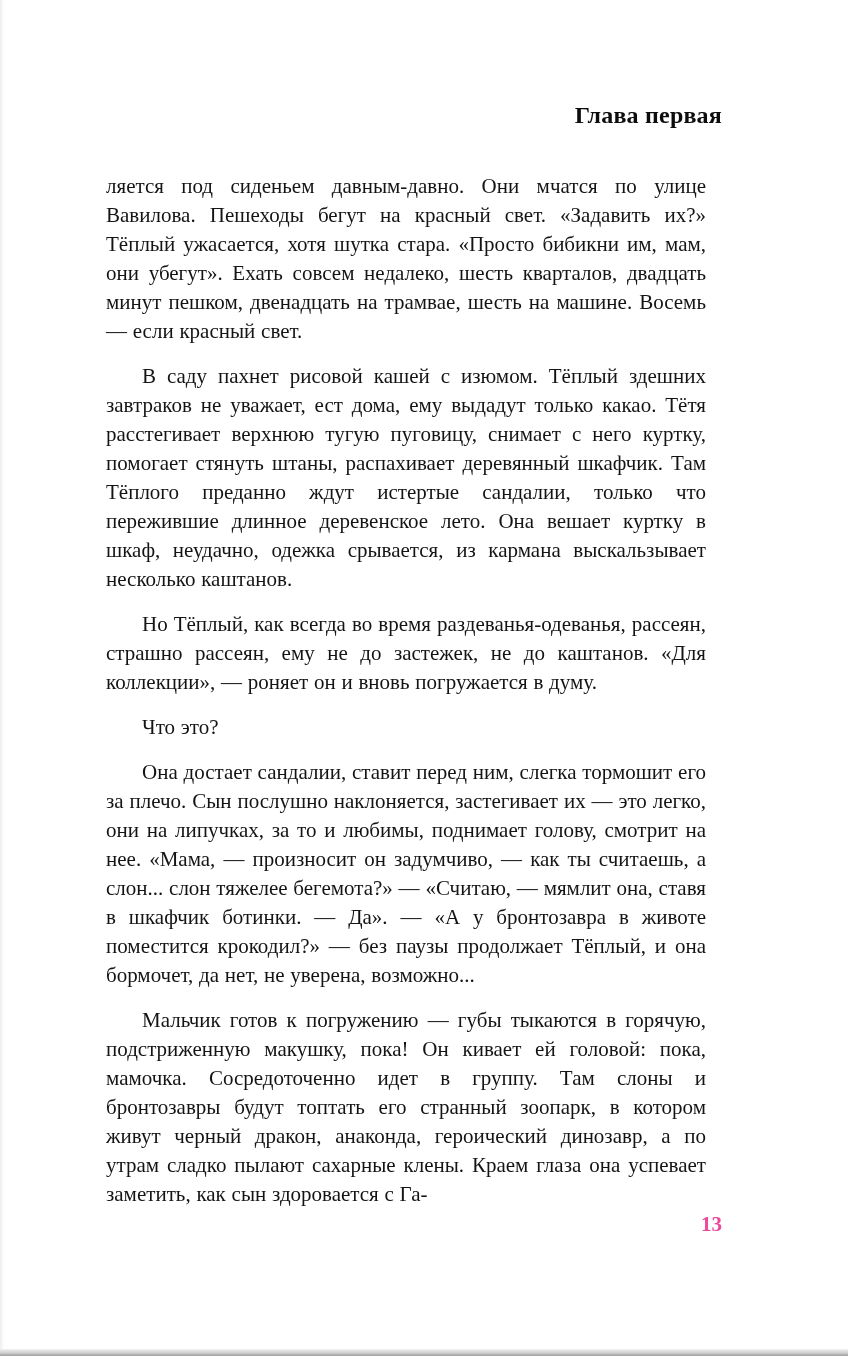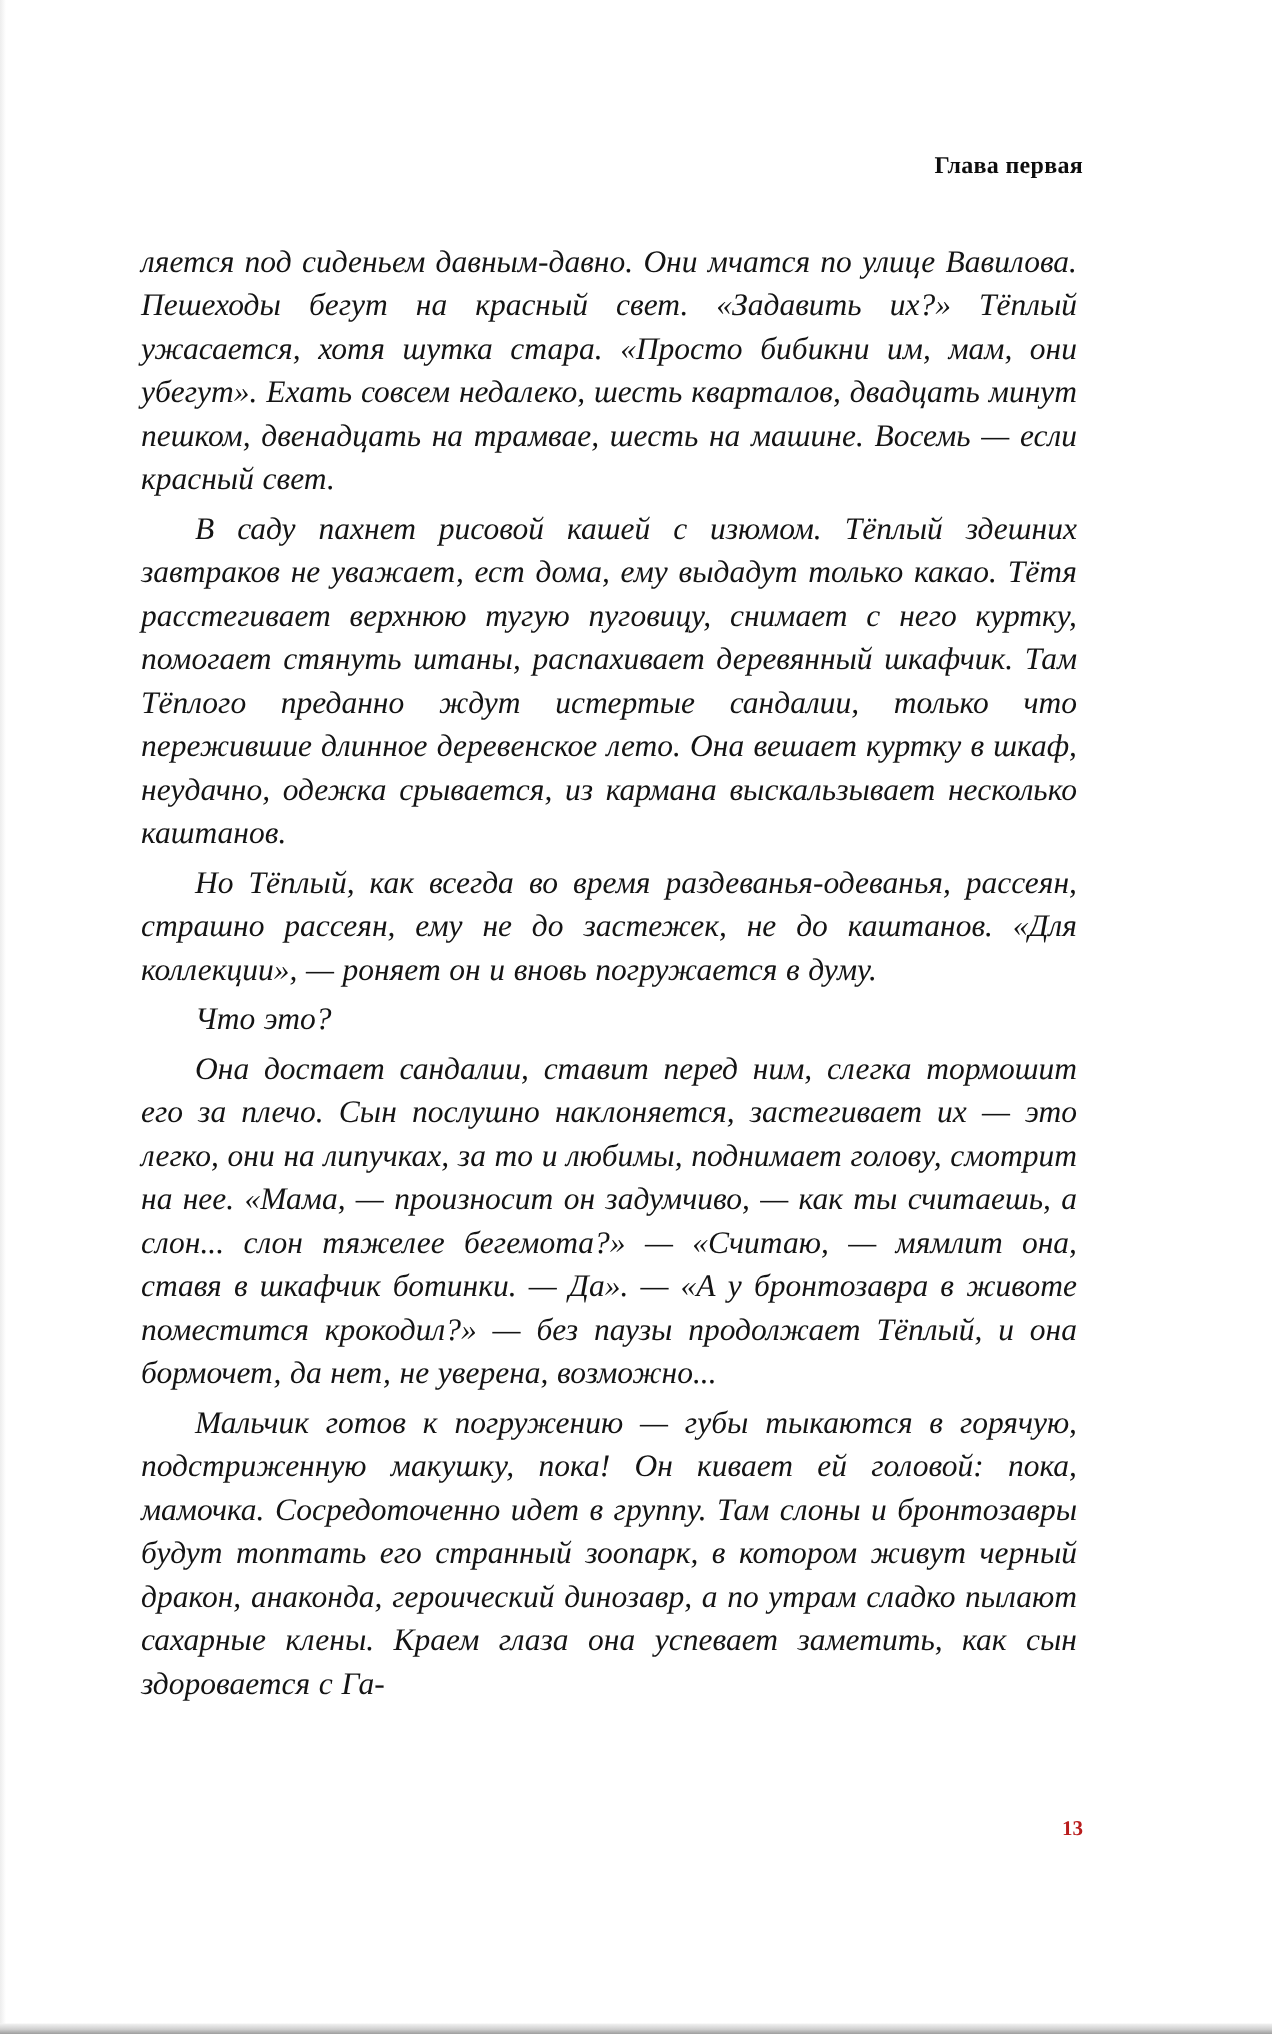--- a/index.html
+++ b/index.html
@@ -15,56 +15,55 @@
     overflow: hidden;
     font-family: "Liberation Serif", "DejaVu Serif", serif;
     color: #111111;
   }
   .chapter-heading {
     position: absolute;
     top: 102px;
     left: 90px;
     width: 632px;
     text-align: right;
-    font-size: 16px;
+    font-size: 24px;
     font-weight: bold;
     letter-spacing: 0.2px;
     color: #0d0d0d;
   }
   .content {
     position: absolute;
     top: 156px;
     left: 90px;
     width: 632px;
     font-size: 21px;
     line-height: 29px;
     text-align: justify;
     hyphens: auto;
     -webkit-hyphens: auto;
     word-spacing: 0.5px;
     color: #141414;
   }
   .content p {
-    margin: 4px;
+    margin: 16px;
     padding: 0;
     text-indent: 36px;
-    font-style: italic;
   }
   .content p.no-indent {
     text-indent: 0;
   }
   .page-number {
     position: absolute;
     top: 1212px;
     left: 90px;
     width: 632px;
     text-align: right;
-    font-size: 14px;
+    font-size: 21px;
     font-weight: bold;
-    color: #b91c1c;
+    color: #ec4899;
   }
   .page-bottom-edge {
     position: absolute;
     left: 0;
     bottom: 0;
     width: 100%;
     height: 7px;
     background: linear-gradient(to bottom, #f2f2f2 0%, #cfcfcf 55%, #9e9e9e 100%);
   }
   .page-left-edge {

